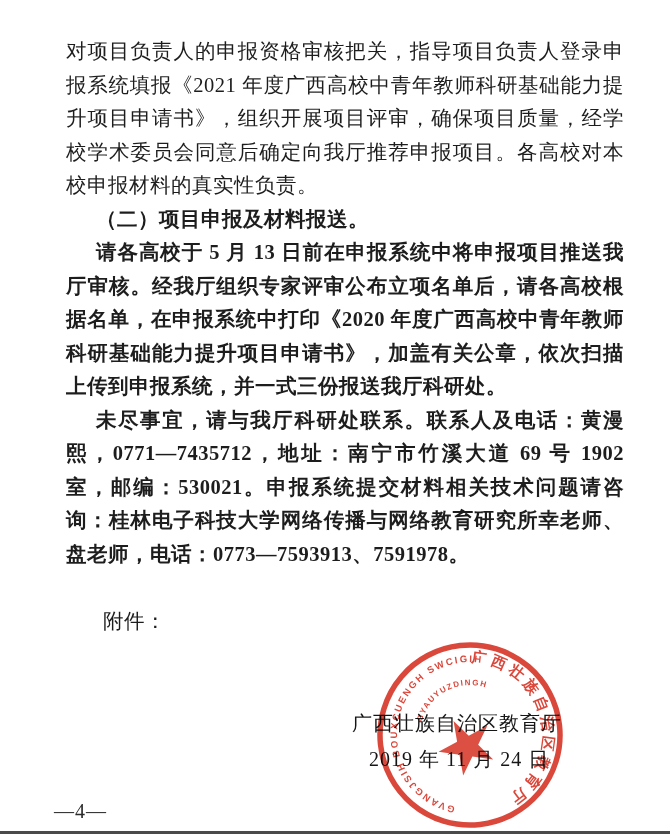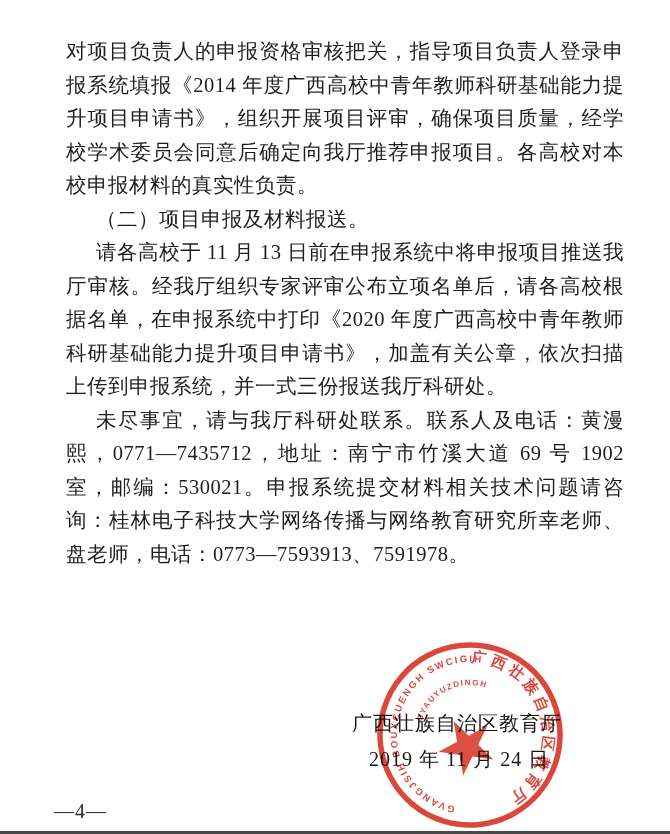--- a/index.html
+++ b/index.html
@@ -13,21 +13,21 @@
   }
   .body-text{
     position:absolute;
     left:66px;top:35px;width:558px;
     font-size:20.5px;
     line-height:33.5px;
     text-align:justify;
     letter-spacing:0.5px;
   }
   .para{margin:0;padding:0;}
-  .para.ind{text-indent:30px;}
+  .para.ind{text-indent:30px;font-weight:bold;}
   .attachment{
     display:flex;
     margin-top:33.5px;
     margin-left:37px;
   }
   .att-label{white-space:nowrap;margin-right:1px;}
   .att-text{width:462px;text-align:justify;}
   .signature{
     position:absolute;left:352px;top:710px;
     font-size:20px;letter-spacing:1px;color:#151515;
@@ -70,26 +70,27 @@
     position:absolute;left:0;bottom:0;width:670px;height:3px;
     background:#4a4a4a;
   }
 </style>
 </head>
 <body>
 
 <div class="page">
 
   <div class="body-text">
-    <p class="para cont">对项目负责人的申报资格审核把关，指导项目负责人登录申报系统填报《2014 年度广西高校中青年教师科研基础能力提升项目申请书》，组织开展项目评审，确保项目质量，经学校学术委员会同意后确定向我厅推荐申报项目。各高校对本校申报材料的真实性负责。</p>
+    <p class="para cont">对项目负责人的申报资格审核把关，指导项目负责人登录申报系统填报《2021 年度广西高校中青年教师科研基础能力提升项目申请书》，组织开展项目评审，确保项目质量，经学校学术委员会同意后确定向我厅推荐申报项目。各高校对本校申报材料的真实性负责。</p>
     <p class="para ind">（二）项目申报及材料报送。</p>
-    <p class="para ind">请各高校于 11 月 13 日前在申报系统中将申报项目推送我厅审核。经我厅组织专家评审公布立项名单后，请各高校根据名单，在申报系统中打印《2020 年度广西高校中青年教师科研基础能力提升项目申请书》，加盖有关公章，依次扫描上传到申报系统，并一式三份报送我厅科研处。</p>
+    <p class="para ind">请各高校于 5 月 13 日前在申报系统中将申报项目推送我厅审核。经我厅组织专家评审公布立项名单后，请各高校根据名单，在申报系统中打印《2020 年度广西高校中青年教师科研基础能力提升项目申请书》，加盖有关公章，依次扫描上传到申报系统，并一式三份报送我厅科研处。</p>
     <p class="para ind">未尽事宜，请与我厅科研处联系。联系人及电话：黄漫熙，0771—7435712，地址：南宁市竹溪大道 69 号 1902 室，邮编：530021。申报系统提交材料相关技术问题请咨询：桂林电子科技大学网络传播与网络教育研究所幸老师、盘老师，电话：0773—7593913、7591978。</p>
 
     <div class="attachment">
+      <span class="att-label">附件：</span>
     </div>
   </div>
 
   <div class="signature">广西壮族自治区教育厅</div>
 
   <div class="sig-date">2019 年 11 月 24 日</div>
 
   <svg class="seal" viewBox="0 0 200 199" xmlns="http://www.w3.org/2000/svg">
     <g transform="translate(100,100) rotate(-28)">
       <circle class="seal-ring" cx="0" cy="0" r="90"></circle>

